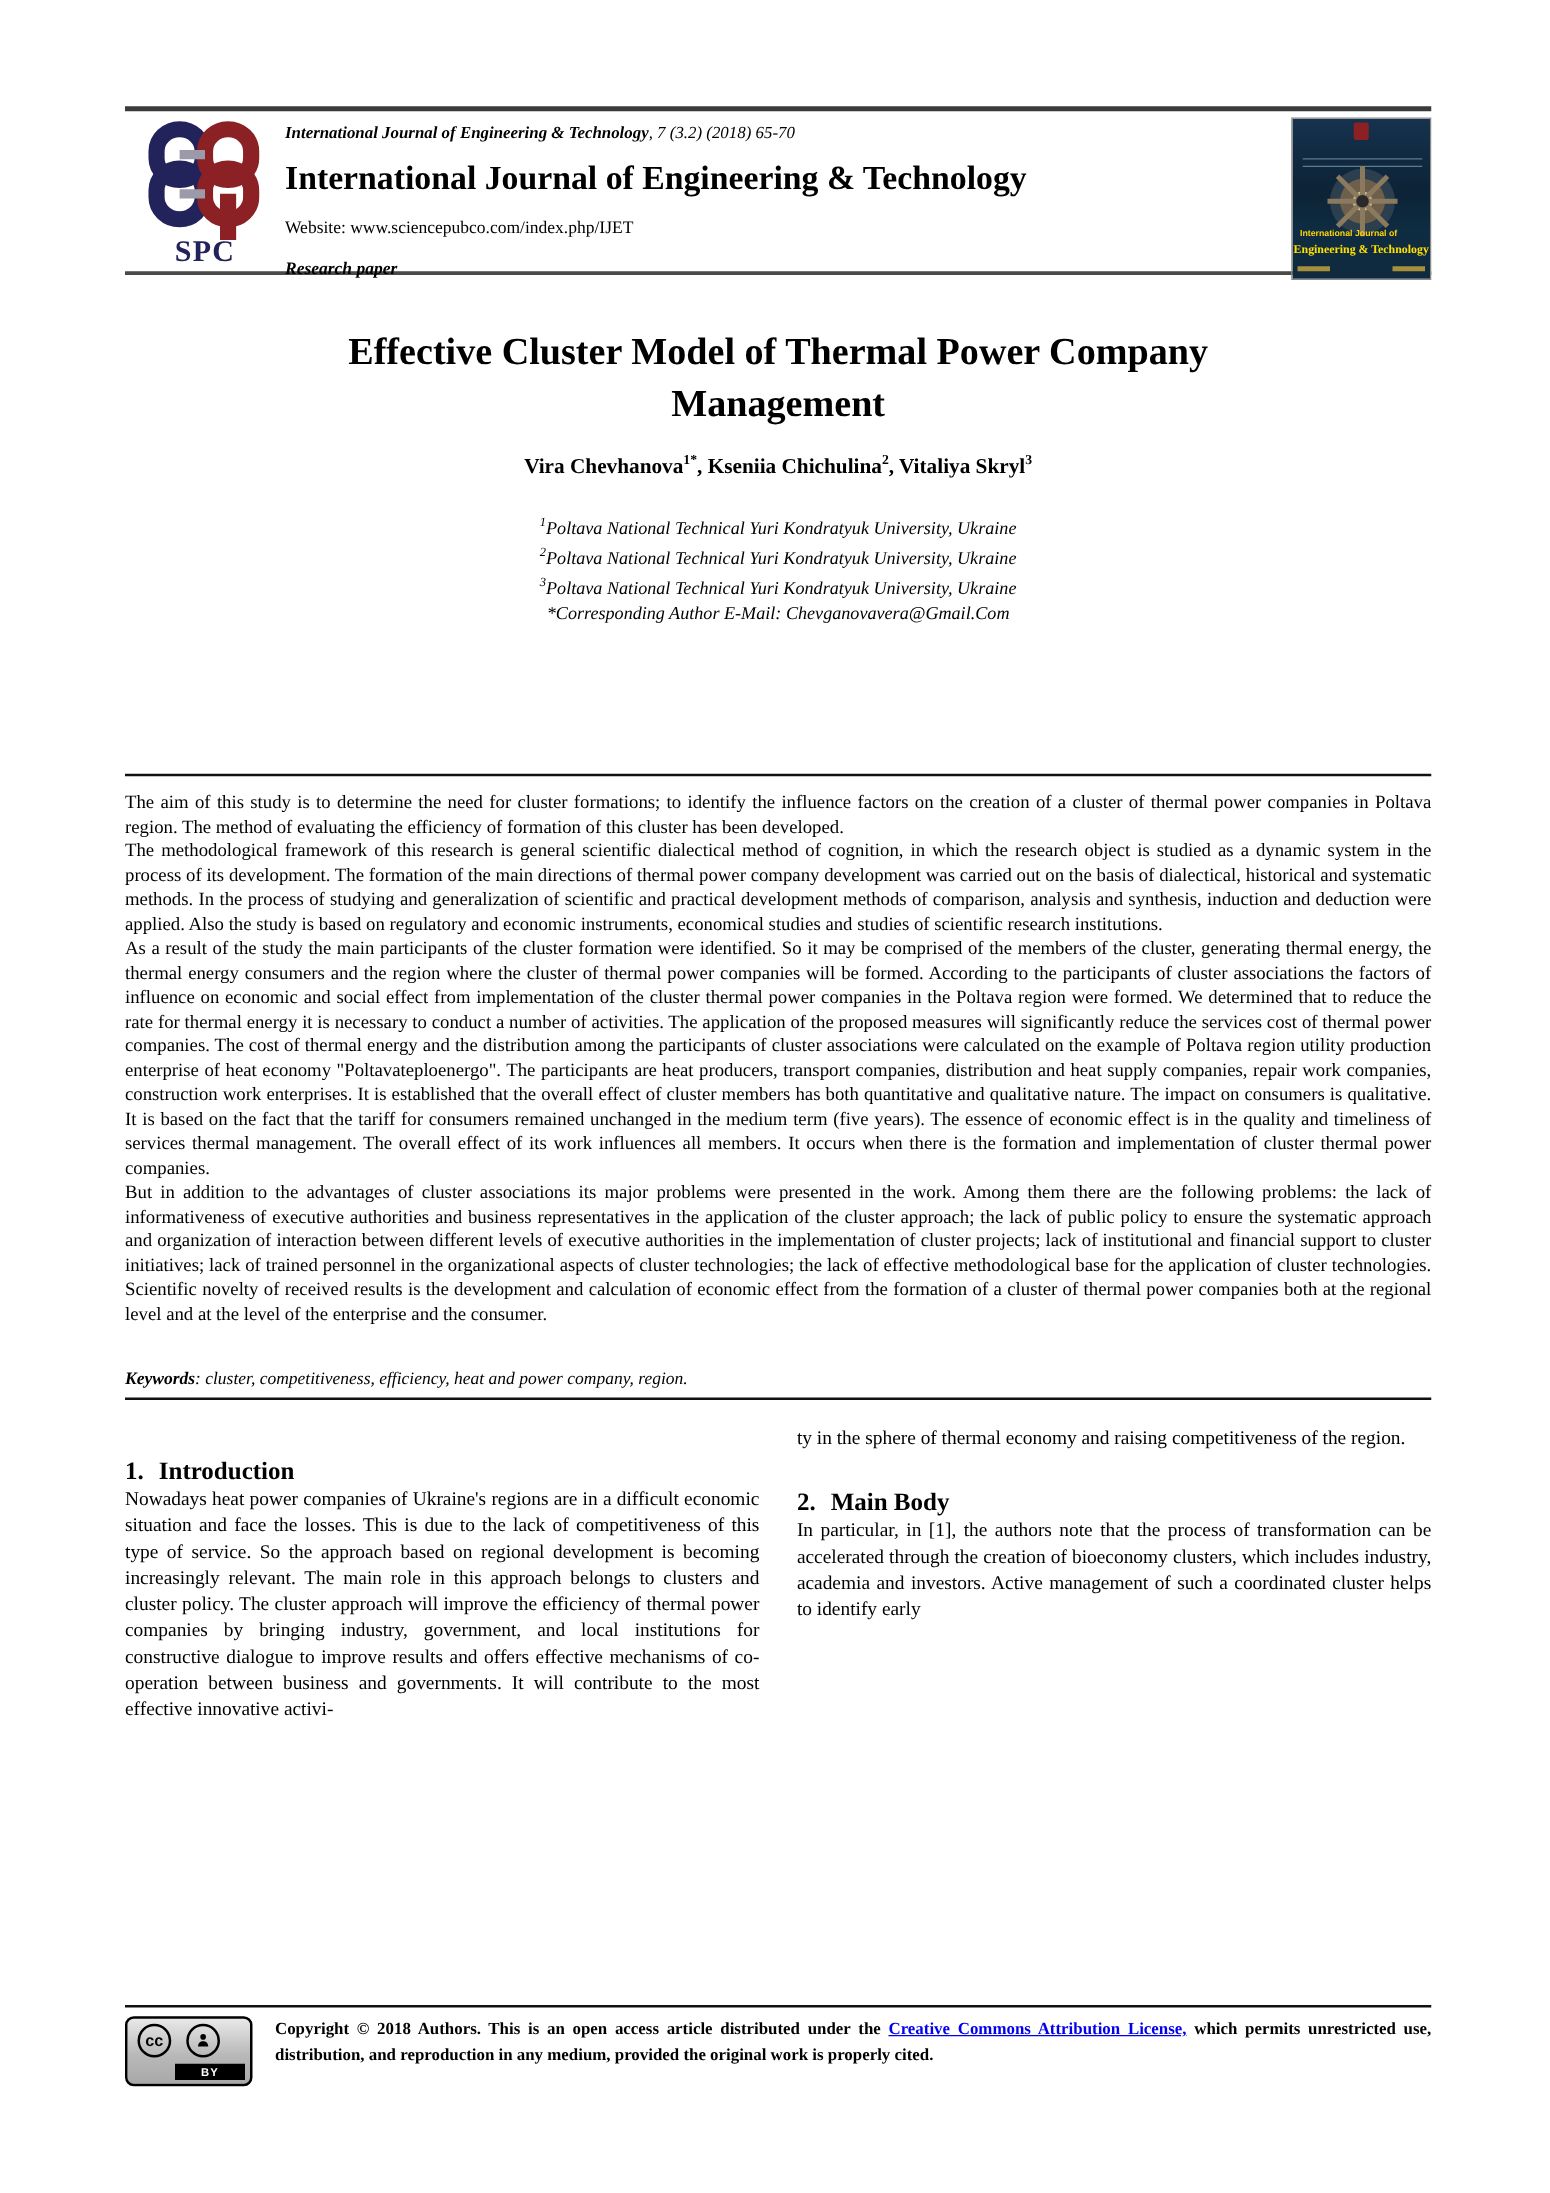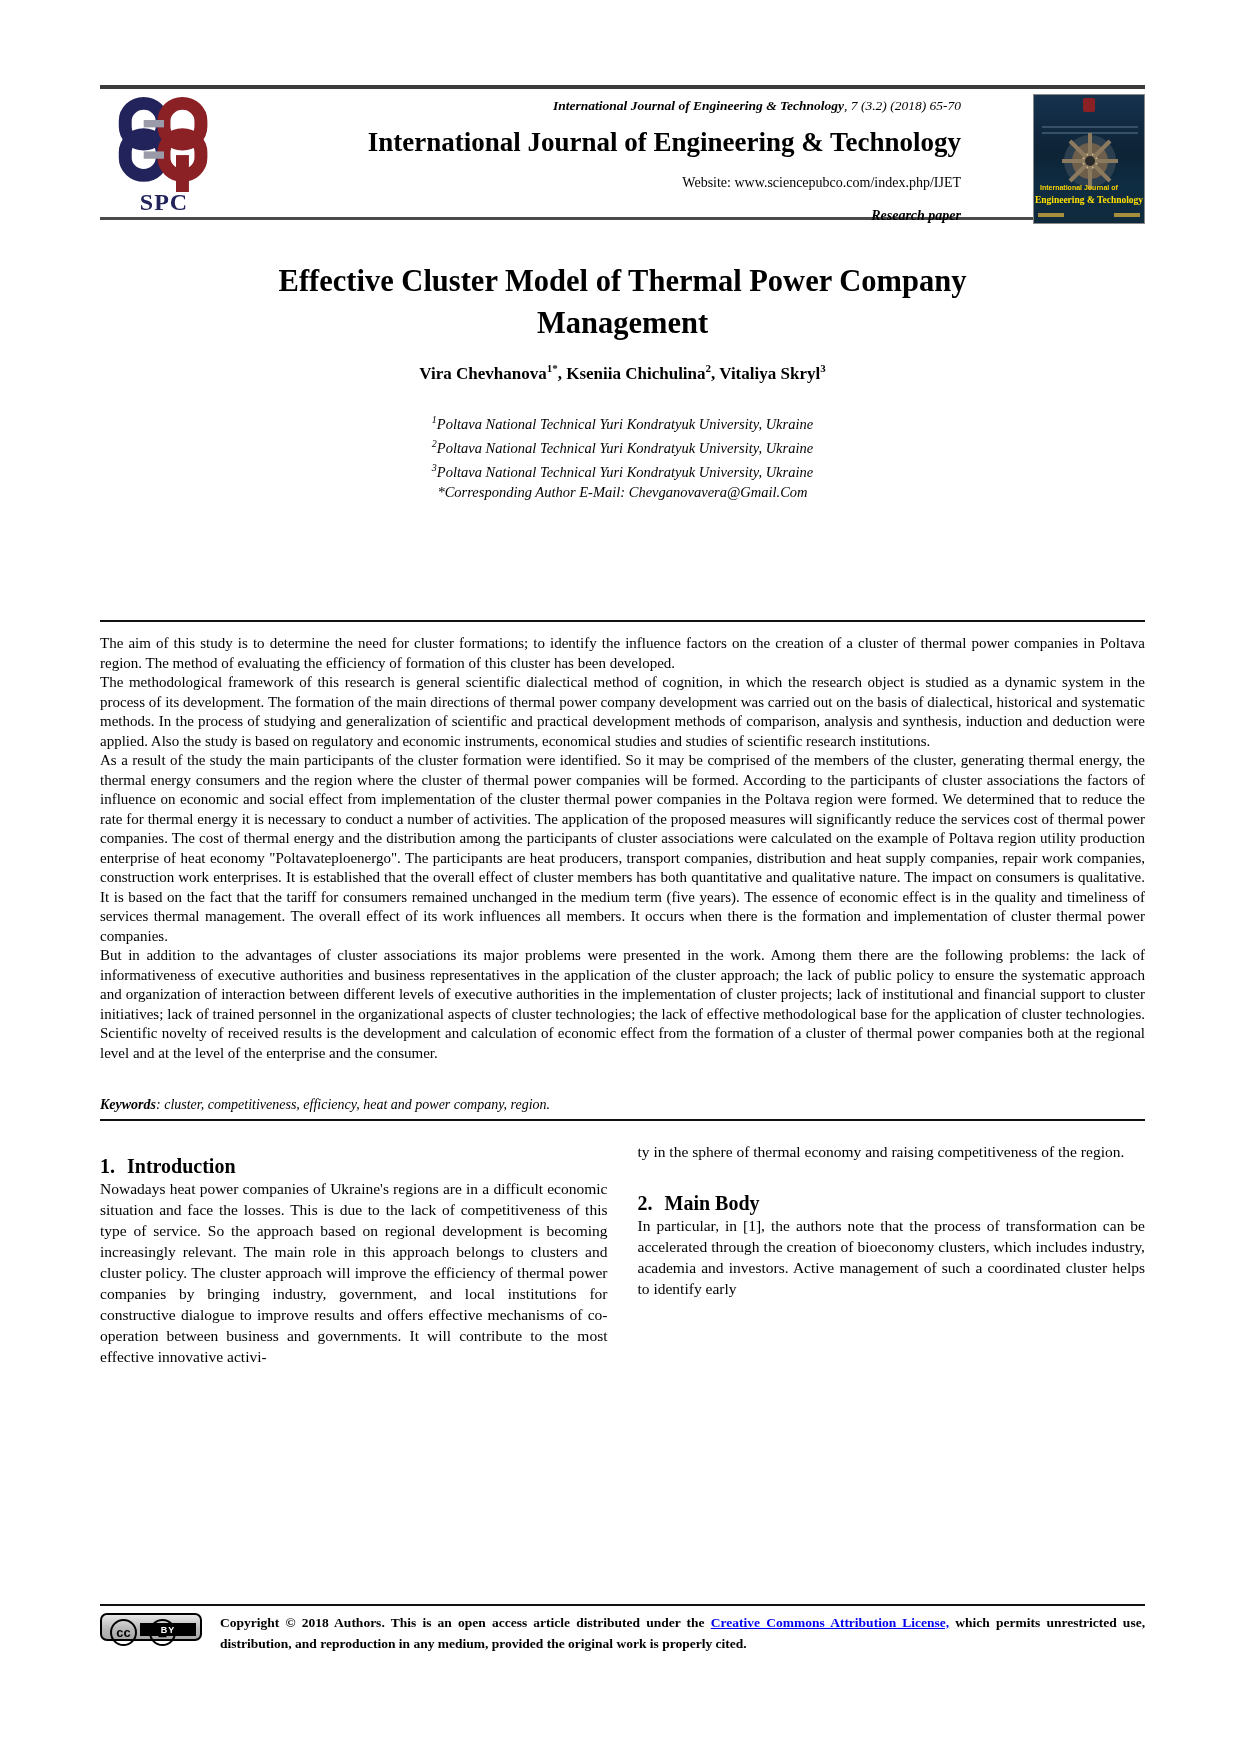--- a/index.html
+++ b/index.html
@@ -13,21 +13,21 @@
     overflow:hidden;
   }
   .page { padding:0 95px 0 100px; }
 
   
   .top-rule { margin-top:85px; height:4px; background:#3b3b3b; }
   .header { display:flex; align-items:flex-start; padding-top:5px; height:128px; }
   .logo-box { width:128px; text-align:center; padding-top:2px; }
   .logo-box svg { display:block; margin:0 auto; }
   .logo-text { font-weight:bold; font-size:24px; letter-spacing:1px; line-height:1; margin-top:-2px; color:#23235c; }
-  .header-center { flex:1; text-align:right; padding-right:72px; padding-top:4px; }
+  .header-center { flex:1; text-align:left; padding-right:72px; padding-top:4px; }
   .citation { font-size:13.5px; font-style:italic; }
   .citation .cit-journal { font-weight:bold; }
   .journal-title { font-size:27px; font-weight:bold; margin-top:13px; }
   .website { font-size:14px; margin-top:17px; }
   .paper-type { font-size:14px; font-style:italic; font-weight:bold; margin-top:17px; }
   .cover-box {
     width:112px; height:130px; border:1px solid #8a8a8a;
     background:linear-gradient(180deg,#16324e 0%,#0d2336 45%,#0e2c42 70%,#102a3d 100%);
     position:relative; overflow:hidden; flex:none;
   }
@@ -60,32 +60,32 @@
   .abstract-body p { margin:0; }
   .keywords { margin-top:34px; font-size:14px; font-style:italic; }
   .keywords .kw-label { font-weight:bold; }
   .keywords-rule { margin-top:6px; height:2px; background:#111; }
 
   
   .columns { display:flex; gap:30px; margin-top:20px; height:302px; overflow:hidden; }
   .col { flex:1; min-width:0; }
   .sec-head { font-size:20px; font-weight:bold; }
   .sec-head .sec-num { margin-right:12px; }
-  .col-intro-head { margin-top:14px; }
+  .col-intro-head { margin-top:26px; }
   .col p.body-text { margin:0; font-size:15.5px; line-height:21px; text-align:justify; }
   .col .intro-para { margin-top:34px; }
   .col .mb-head { margin-top:30px; }
   .col .mb-para1 { margin-top:28px; }
 
   
   .footer { position:absolute; left:100px; right:95px; top:1604px; }
   .footer-rule { height:2px; background:#111; }
   .footer-row { display:flex; align-items:flex-start; margin-top:7px; }
   .cc-badge {
-    width:102px; height:28px; flex:none; position:relative;
+    width:102px; height:56px; flex:none; position:relative;
     background:linear-gradient(180deg,#e8e8e8,#b9b9b9 55%,#a8a8a8);
     border:2px solid #000; border-radius:7px;
   }
   .cc-circles { display:flex; gap:12px; padding:4px 0 0 8px; }
   .cc-circle {
     width:27px; height:27px; border:2.5px solid #000; border-radius:50%;
     display:flex; align-items:center; justify-content:center;
     font-family:"Liberation Sans",sans-serif; font-weight:bold; font-size:13px; line-height:1;
   }
   .cc-by-bar {

